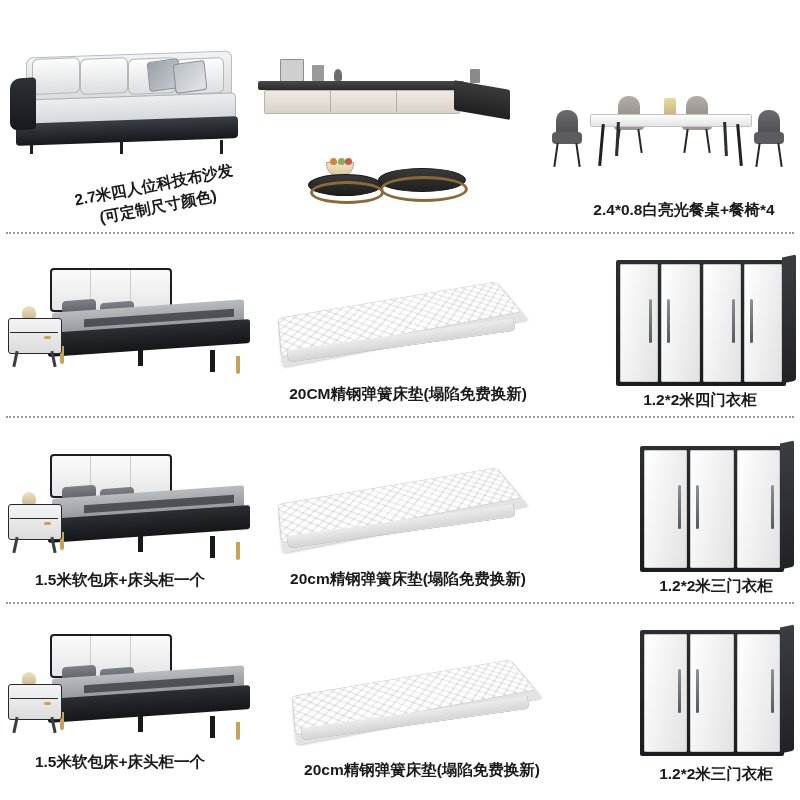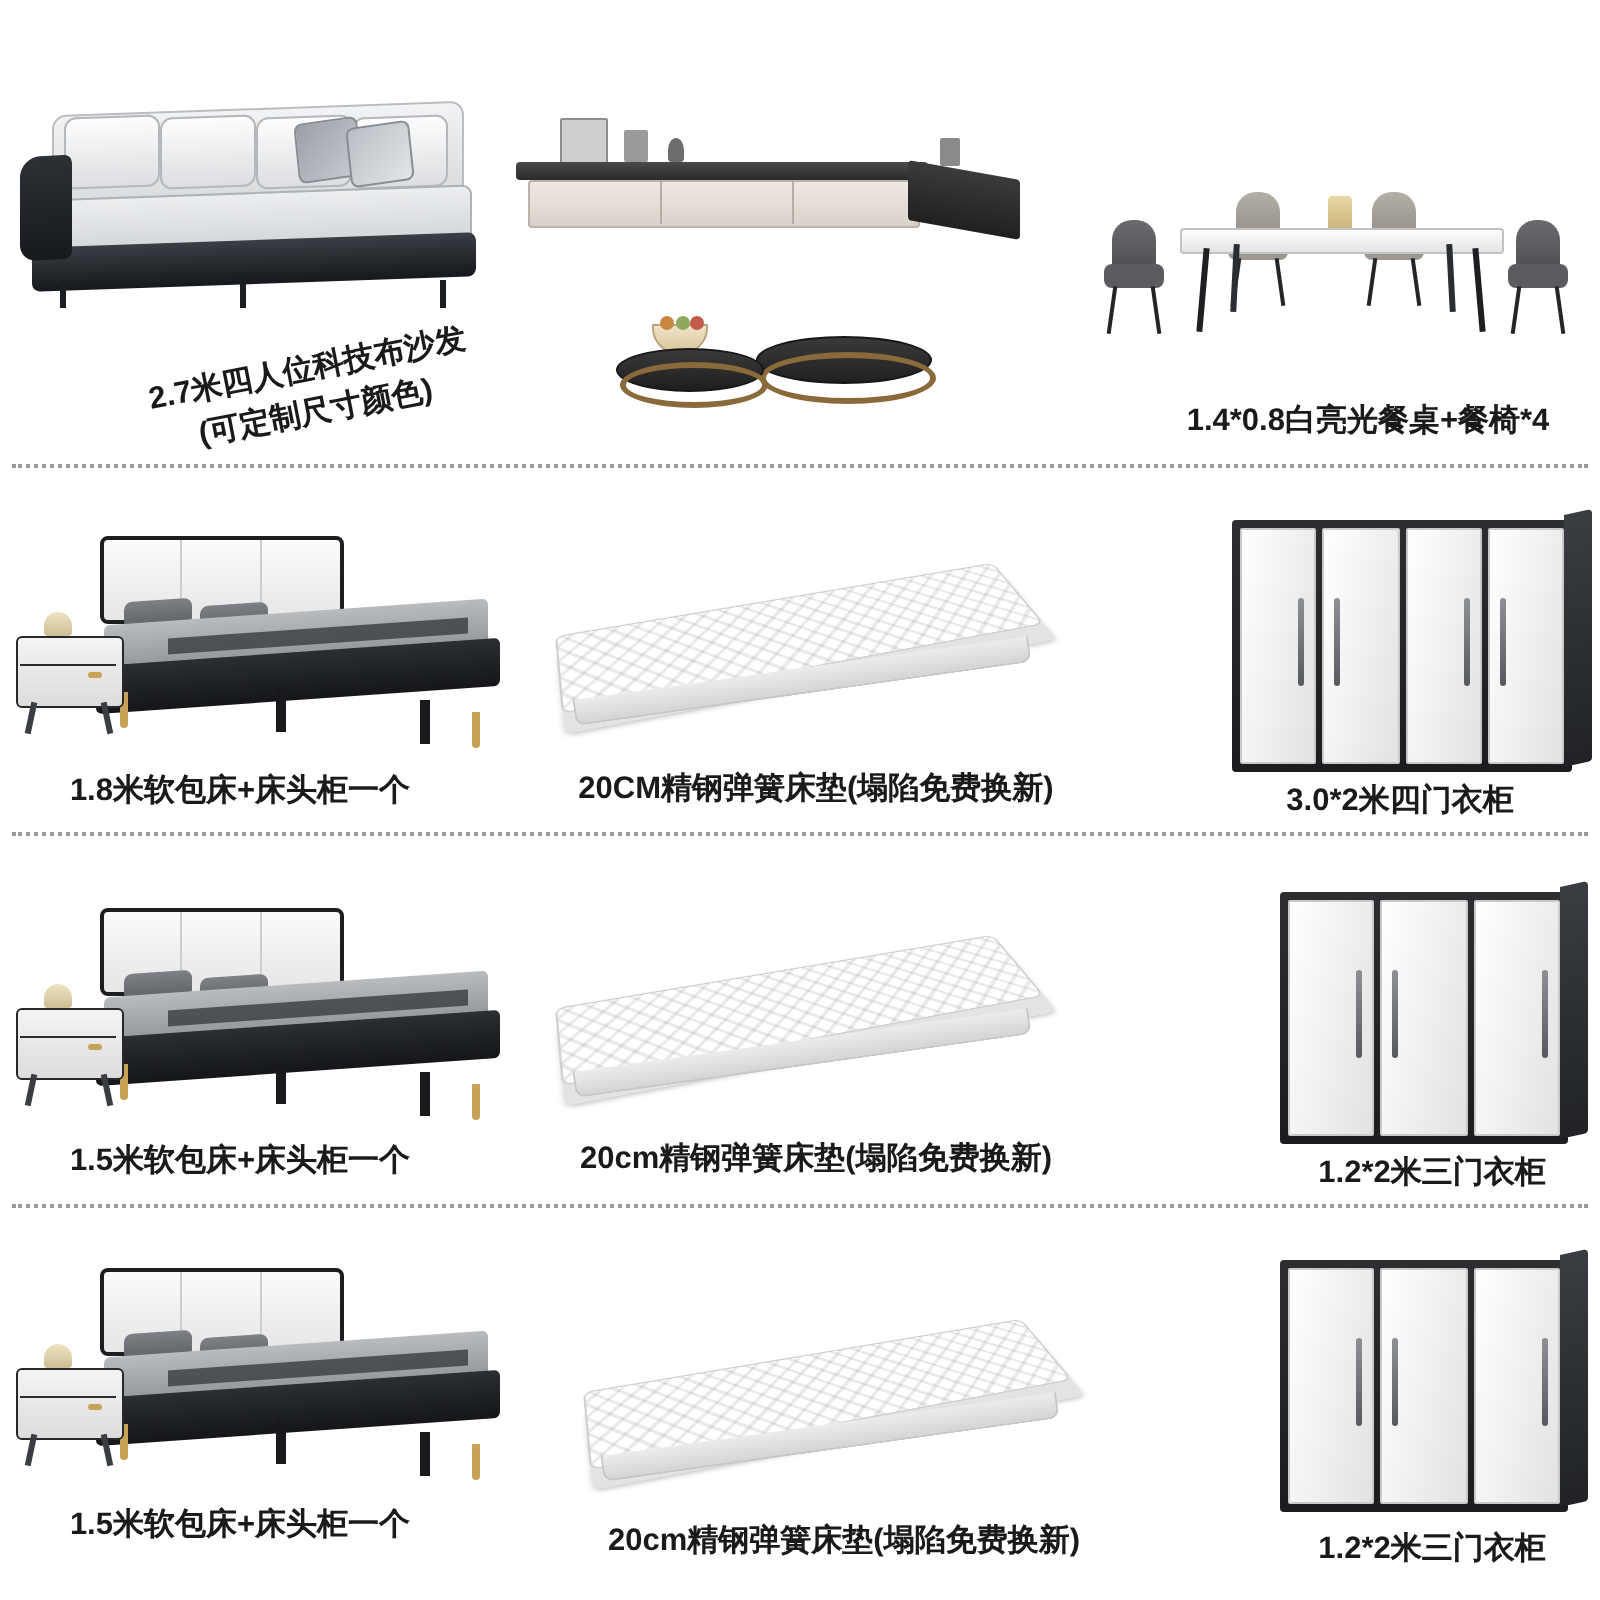--- a/index.html
+++ b/index.html
@@ -345,21 +345,21 @@
       <div class="cleg cl1"></div>
       <div class="cleg cl2"></div>
     </div>
     <div class="cdeco"></div>
     <div class="top"></div>
     <div class="tleg tl1"></div>
     <div class="tleg tl2"></div>
     <div class="tleg tl3"></div>
     <div class="tleg tl4"></div>
   </div>
-  <div class="cap cap-dining">1.4*0.8白亮光餐桌+餐椅*4</div>
+  <div class="cap cap-dining">2.4*0.8白亮光餐桌+餐椅*4</div>
 
   <div class="divider" style="top:232px;"></div>
 
   <div class="bed" style="left:4px;top:262px;">
     <div class="headb"></div>
     <div class="hseam hs1"></div>
     <div class="hseam hs2"></div>
     <div class="pillow bp1"></div>
     <div class="pillow bp2"></div>
     <div class="mat"></div>
@@ -369,21 +369,20 @@
     <div class="bdark bd2"></div>
     <div class="bleg bl1"></div>
     <div class="bleg bl2"></div>
     <div class="lamp"></div>
     <div class="nstand"></div>
     <div class="ndraw"></div>
     <div class="nknob"></div>
     <div class="nleg nl1"></div>
     <div class="nleg nl2"></div>
   </div>
-  <div class="cap" style="left:12px;top:385px;width:216px;">1.8米软包床+床头柜一个</div>
 
   <div class="mattress" style="left:268px;top:272px;">
     <div class="slab"></div>
     <div class="edge"></div>
   </div>
   <div class="cap" style="left:258px;top:384px;width:300px;">20CM精钢弹簧床垫(塌陷免费换新)</div>
 
   <div class="wardrobe" style="left:616px;top:252px;width:178px;">
     <div class="carcass" style="width:170px;"></div>
     <div class="sidepanel" style="left:166px;"></div>
@@ -395,21 +394,21 @@
           <div class="handle"></div>
         </div>
       <div class="door h-right">
           <div class="handle"></div>
         </div>
       <div class="door h-left">
           <div class="handle"></div>
         </div>
     </div>
   </div>
-  <div class="cap" style="left:604px;top:390px;width:192px;">3.0*2米四门衣柜</div>
+  <div class="cap" style="left:604px;top:390px;width:192px;">1.2*2米四门衣柜</div>
 
   <div class="divider" style="top:416px;"></div>
 
   <div class="bed" style="left:4px;top:448px;">
     <div class="headb"></div>
     <div class="hseam hs1"></div>
     <div class="hseam hs2"></div>
     <div class="pillow bp1"></div>
     <div class="pillow bp2"></div>
     <div class="mat"></div>

